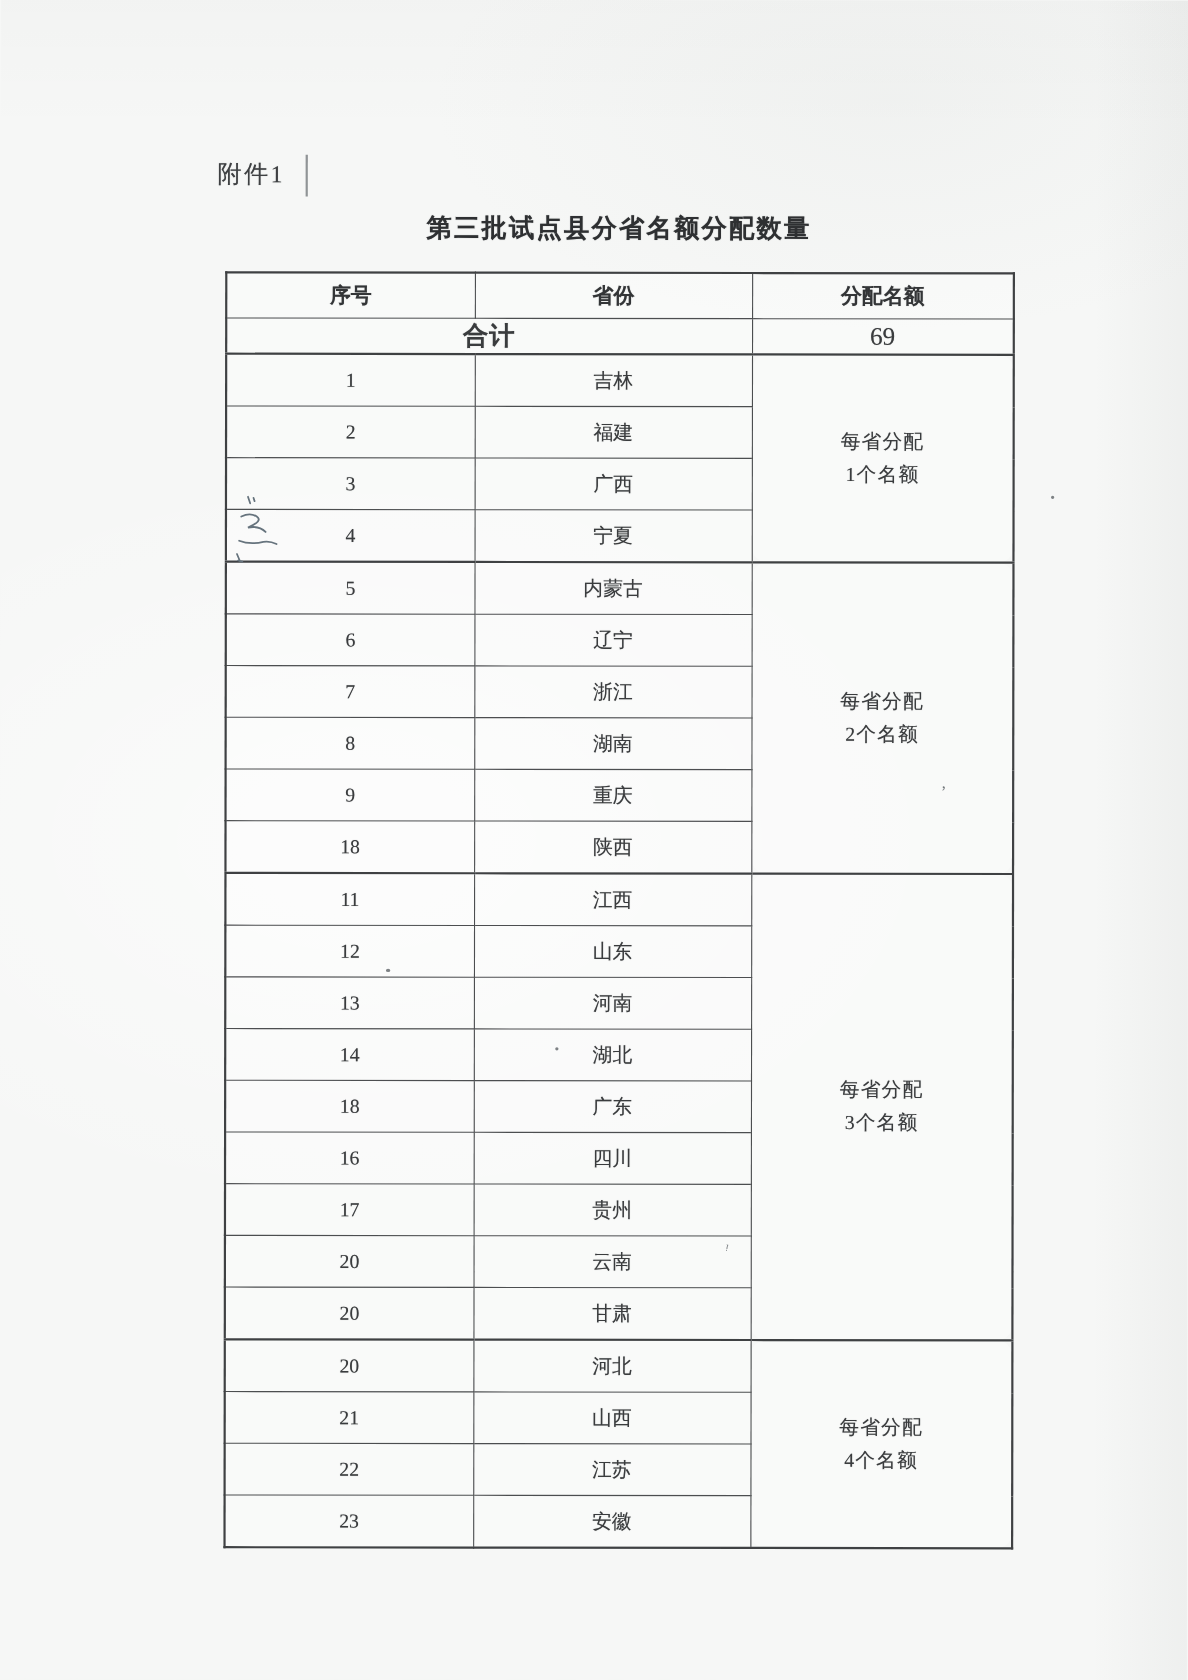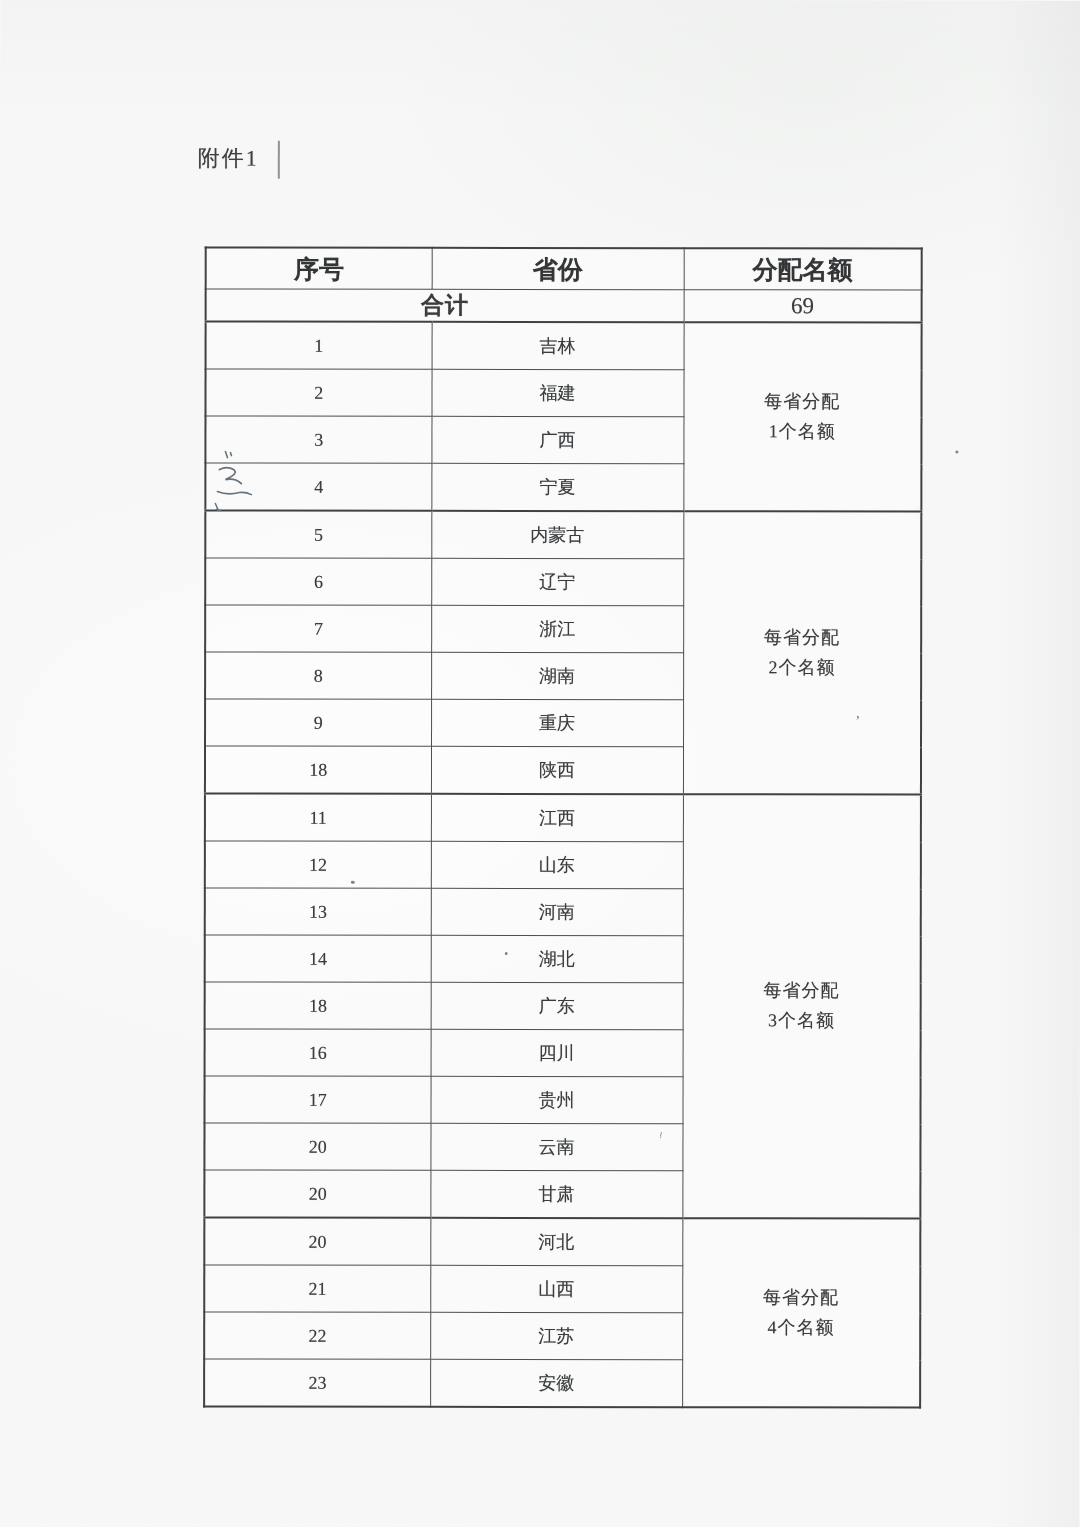--- a/index.html
+++ b/index.html
@@ -57,21 +57,21 @@
     text-align: center;
     vertical-align: middle;
     padding: 0;
     font-size: 18px;
     text-shadow: 0 0 0.7px rgba(70,72,74,0.5);
     background: rgba(255,255,255,0.35);
   }
   .quota-table { border: 2px solid #3f4143; }
   .quota-table thead th {
     height: 40px;
-    font-size: 25px;
+    font-size: 19px;
     font-weight: bold;
     color: #333537;
   }
   .total-row td { height: 29px; font-size: 23px; }
   .total-label { font-weight: bold; letter-spacing: 1px; }
   .data-row td { height: 46px; }
   .serial-cell { font-family: "Liberation Serif", "DejaVu Serif", serif; font-size: 17px; }
   .group-start td { border-top: 2px solid #3f4143; }
   .quota-cell { line-height: 1.65; font-size: 18px; letter-spacing: 1px; border-radius: 14px; }
   .quota-cell div { white-space: nowrap; }
@@ -90,20 +90,21 @@
   .tick-mark { left: 660px; top: 1128px; font-size: 14px; color: rgba(85,90,95,0.9); transform: rotate(12deg); }
   .squiggle { left: 203px; top: 444px; }
 </style>
 </head>
 <body>
 
 <div class="sheet">
 
   <div class="attachment-label">附件1</div>
 
+  <div class="doc-title">第三批试点县分省名额分配数量</div>
 
   <table class="quota-table">
     <colgroup>
       <col style="width:226px">
       <col style="width:252px">
       <col style="width:238px">
     </colgroup>
     <thead>
       <tr>
         <th>序号</th>

